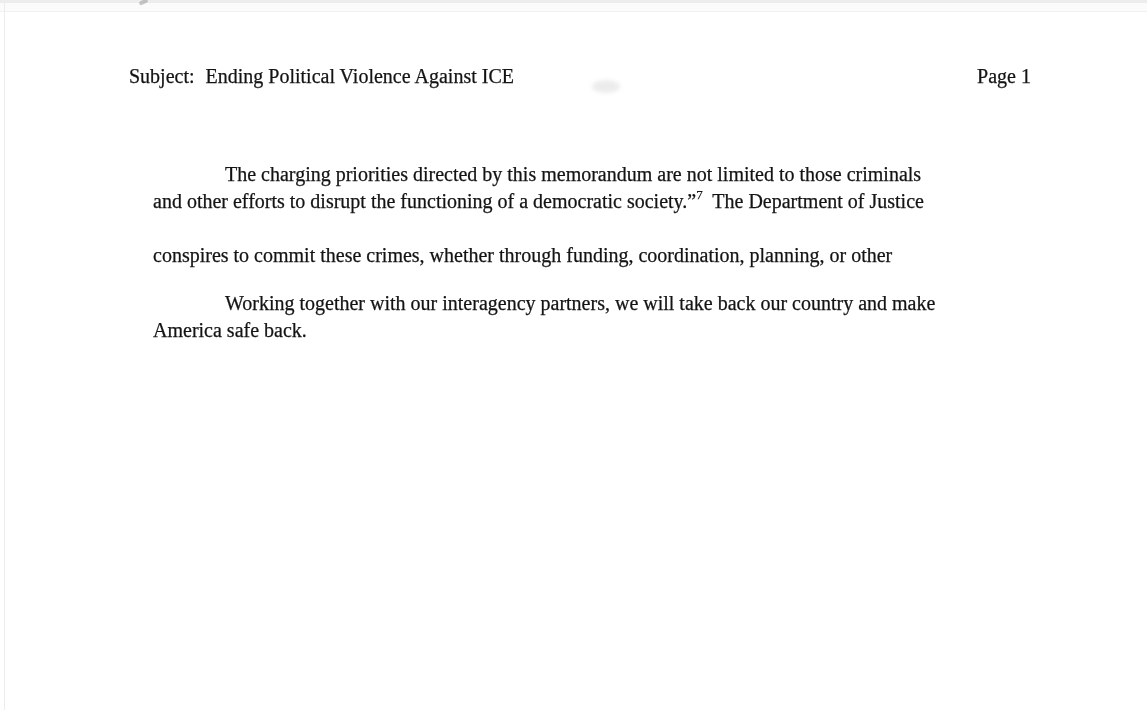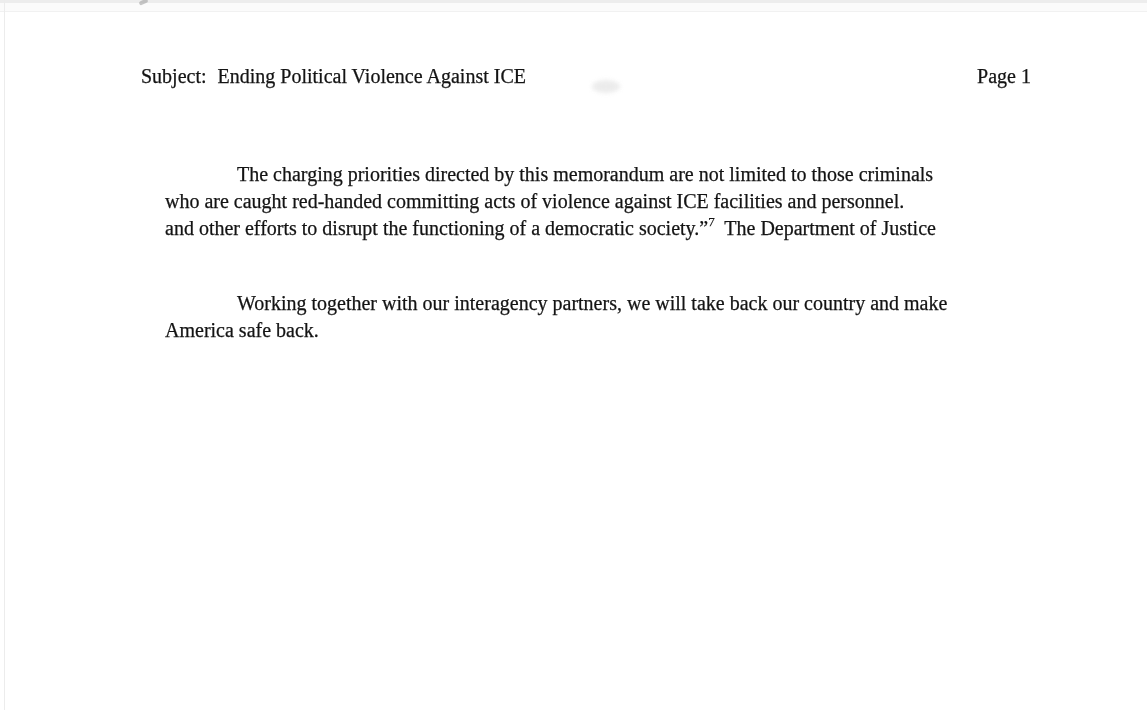--- a/index.html
+++ b/index.html
@@ -19,21 +19,21 @@
   .scan-top-rule    { position: absolute; top: 11px; left: 0; right: 0; height: 1px; background: #f1f1f1; }
   .scan-top-tick    { position: absolute; left: 139px; top: 0; width: 9px; height: 4px;
                       background: #9a9a9a; transform: rotate(-25deg); opacity: 0.55; border-radius: 2px; }
   .scan-left-line   { position: absolute; left: 4px; top: 0; bottom: 0; width: 1px; background: #ececec; }
   .scan-smudge      { position: absolute; left: 592px; top: 80px; width: 28px; height: 13px;
                       background: #e7e7e7; border-radius: 50%; filter: blur(2px); opacity: 0.8; }
 
   
   .content {
     position: absolute;
-    left: 141px;
+    left: 129px;
     right: 116px;
     top: 63px;
     font-size: 20px;
     line-height: 26.7px;
     -webkit-text-stroke: 0.25px #141414;
   }
 
   .doc-header {
     display: flex;
     justify-content: space-between;
@@ -73,23 +73,23 @@
 <div class="content">
 
   <div class="doc-header">
     <div><span class="subject-label">Subject:</span><span>Ending Political Violence Against ICE</span>
     </div>
     <div>Page 1</div>
   </div>
 
   <div class="paragraph para-1">
     <div class="line indent">The charging priorities directed by this memorandum are not limited to those criminals</div>
-    <div class="line">who are caught red-handed committing acts of violence against ICE facilities and personnel.</div>
     <div class="line"><span>and other efforts to disrupt the functioning of a democratic society.”</span><sup class="fn">7</sup><span>  The Department of Justice</span>
     </div>
+    <div class="line">conspires to commit these crimes, whether through funding, coordination, planning, or other</div>
   </div>
 
   <div class="paragraph para-2">
     <div class="line indent">Working together with our interagency partners, we will take back our country and make</div>
     <div class="line">America safe back.</div>
   </div>
 
 </div>
 
 </body></html>

